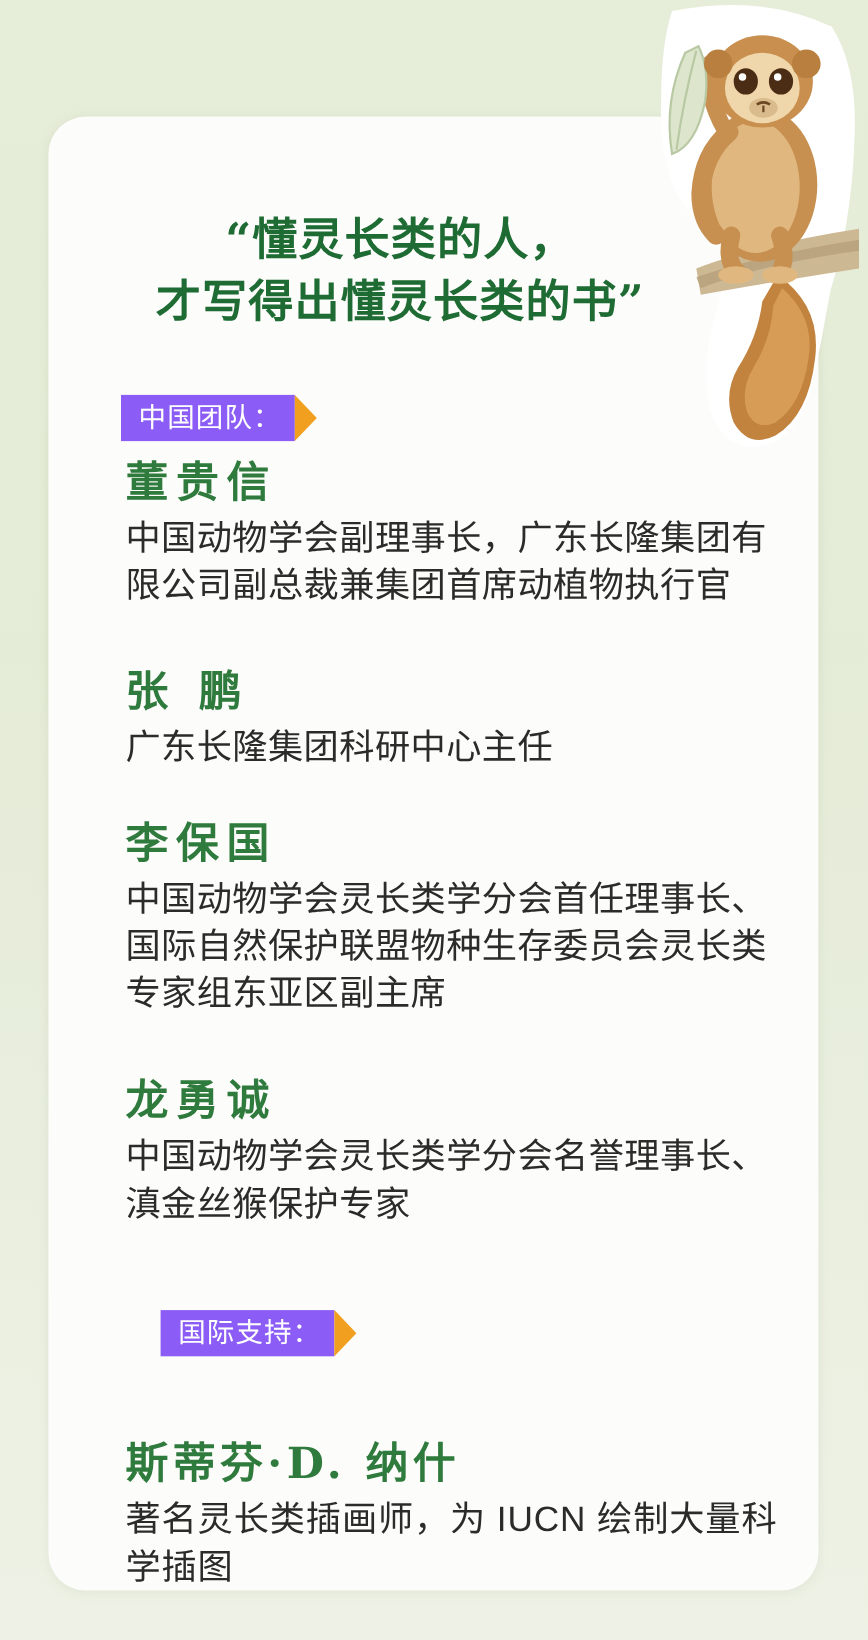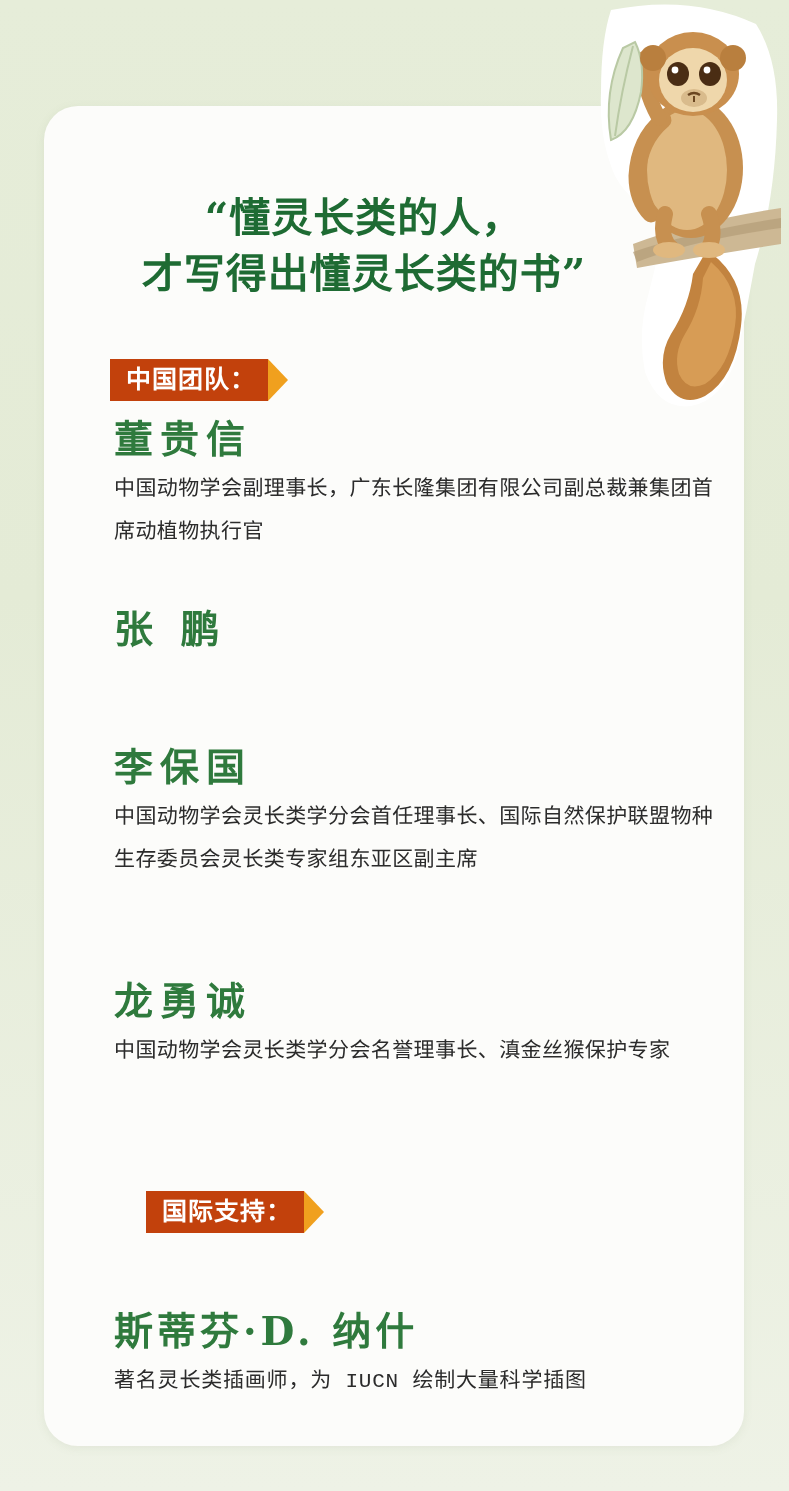--- a/index.html
+++ b/index.html
@@ -60,24 +60,24 @@
     white-space: nowrap;
   }
   .title-line.l2 {
     letter-spacing: 1px;
   }
 
   
   .tag {
     position: absolute;
     height: 42px;
-    background: #c2410c;
+    background: #8b5cf6;
     color: #ffffff;
     font-size: 25px;
-    font-weight: bold;
+    font-weight: normal;
     line-height: 42px;
     padding: 0 12px 0 16px;
     letter-spacing: 1px;
     font-family: "DejaVu Sans", "Liberation Sans", sans-serif;
     text-align: right;
   }
   .tag::after {
     content: "";
     position: absolute;
     right: -20px;
@@ -101,22 +101,22 @@
     font-family: "DejaVu Serif", "Liberation Serif", serif;
     font-weight: bold;
     font-size: 39px;
     line-height: 46px;
     color: #2f7a3d;
     letter-spacing: 7px;
     margin-bottom: 6px;
     white-space: nowrap;
   }
   .person-desc {
-    font-family: Liberation Mono, monospace;
-    font-size: 21px;
+    font-family: Liberation Sans, sans-serif;
+    font-size: 32px;
     line-height: 43px;
     color: #2b2b2b;
     letter-spacing: 0.4px;
     width: 608px;
   }
 
   .p1 { top: 310px; }
   .p2 { top: 500px; }
   .p3 { top: 638px; }
   .p4 { top: 872px; }
@@ -156,20 +156,21 @@
 
       <div class="tag tag-cn">中国团队：</div>
 
       <div class="person p1">
         <div class="person-name">董贵信</div>
         <div class="person-desc">中国动物学会副理事长，广东长隆集团有限公司副总裁兼集团首席动植物执行官</div>
       </div>
 
       <div class="person p2">
         <div class="person-name">张 鹏</div>
+        <div class="person-desc">广东长隆集团科研中心主任</div>
       </div>
 
       <div class="person p4">
         <div class="person-name">龙勇诚</div>
         <div class="person-desc">中国动物学会灵长类学分会名誉理事长、滇金丝猴保护专家</div>
       </div>
 
       <div class="person p3">
         <div class="person-name">李保国</div>
         <div class="person-desc">中国动物学会灵长类学分会首任理事长、国际自然保护联盟物种生存委员会灵长类专家组东亚区副主席</div>

